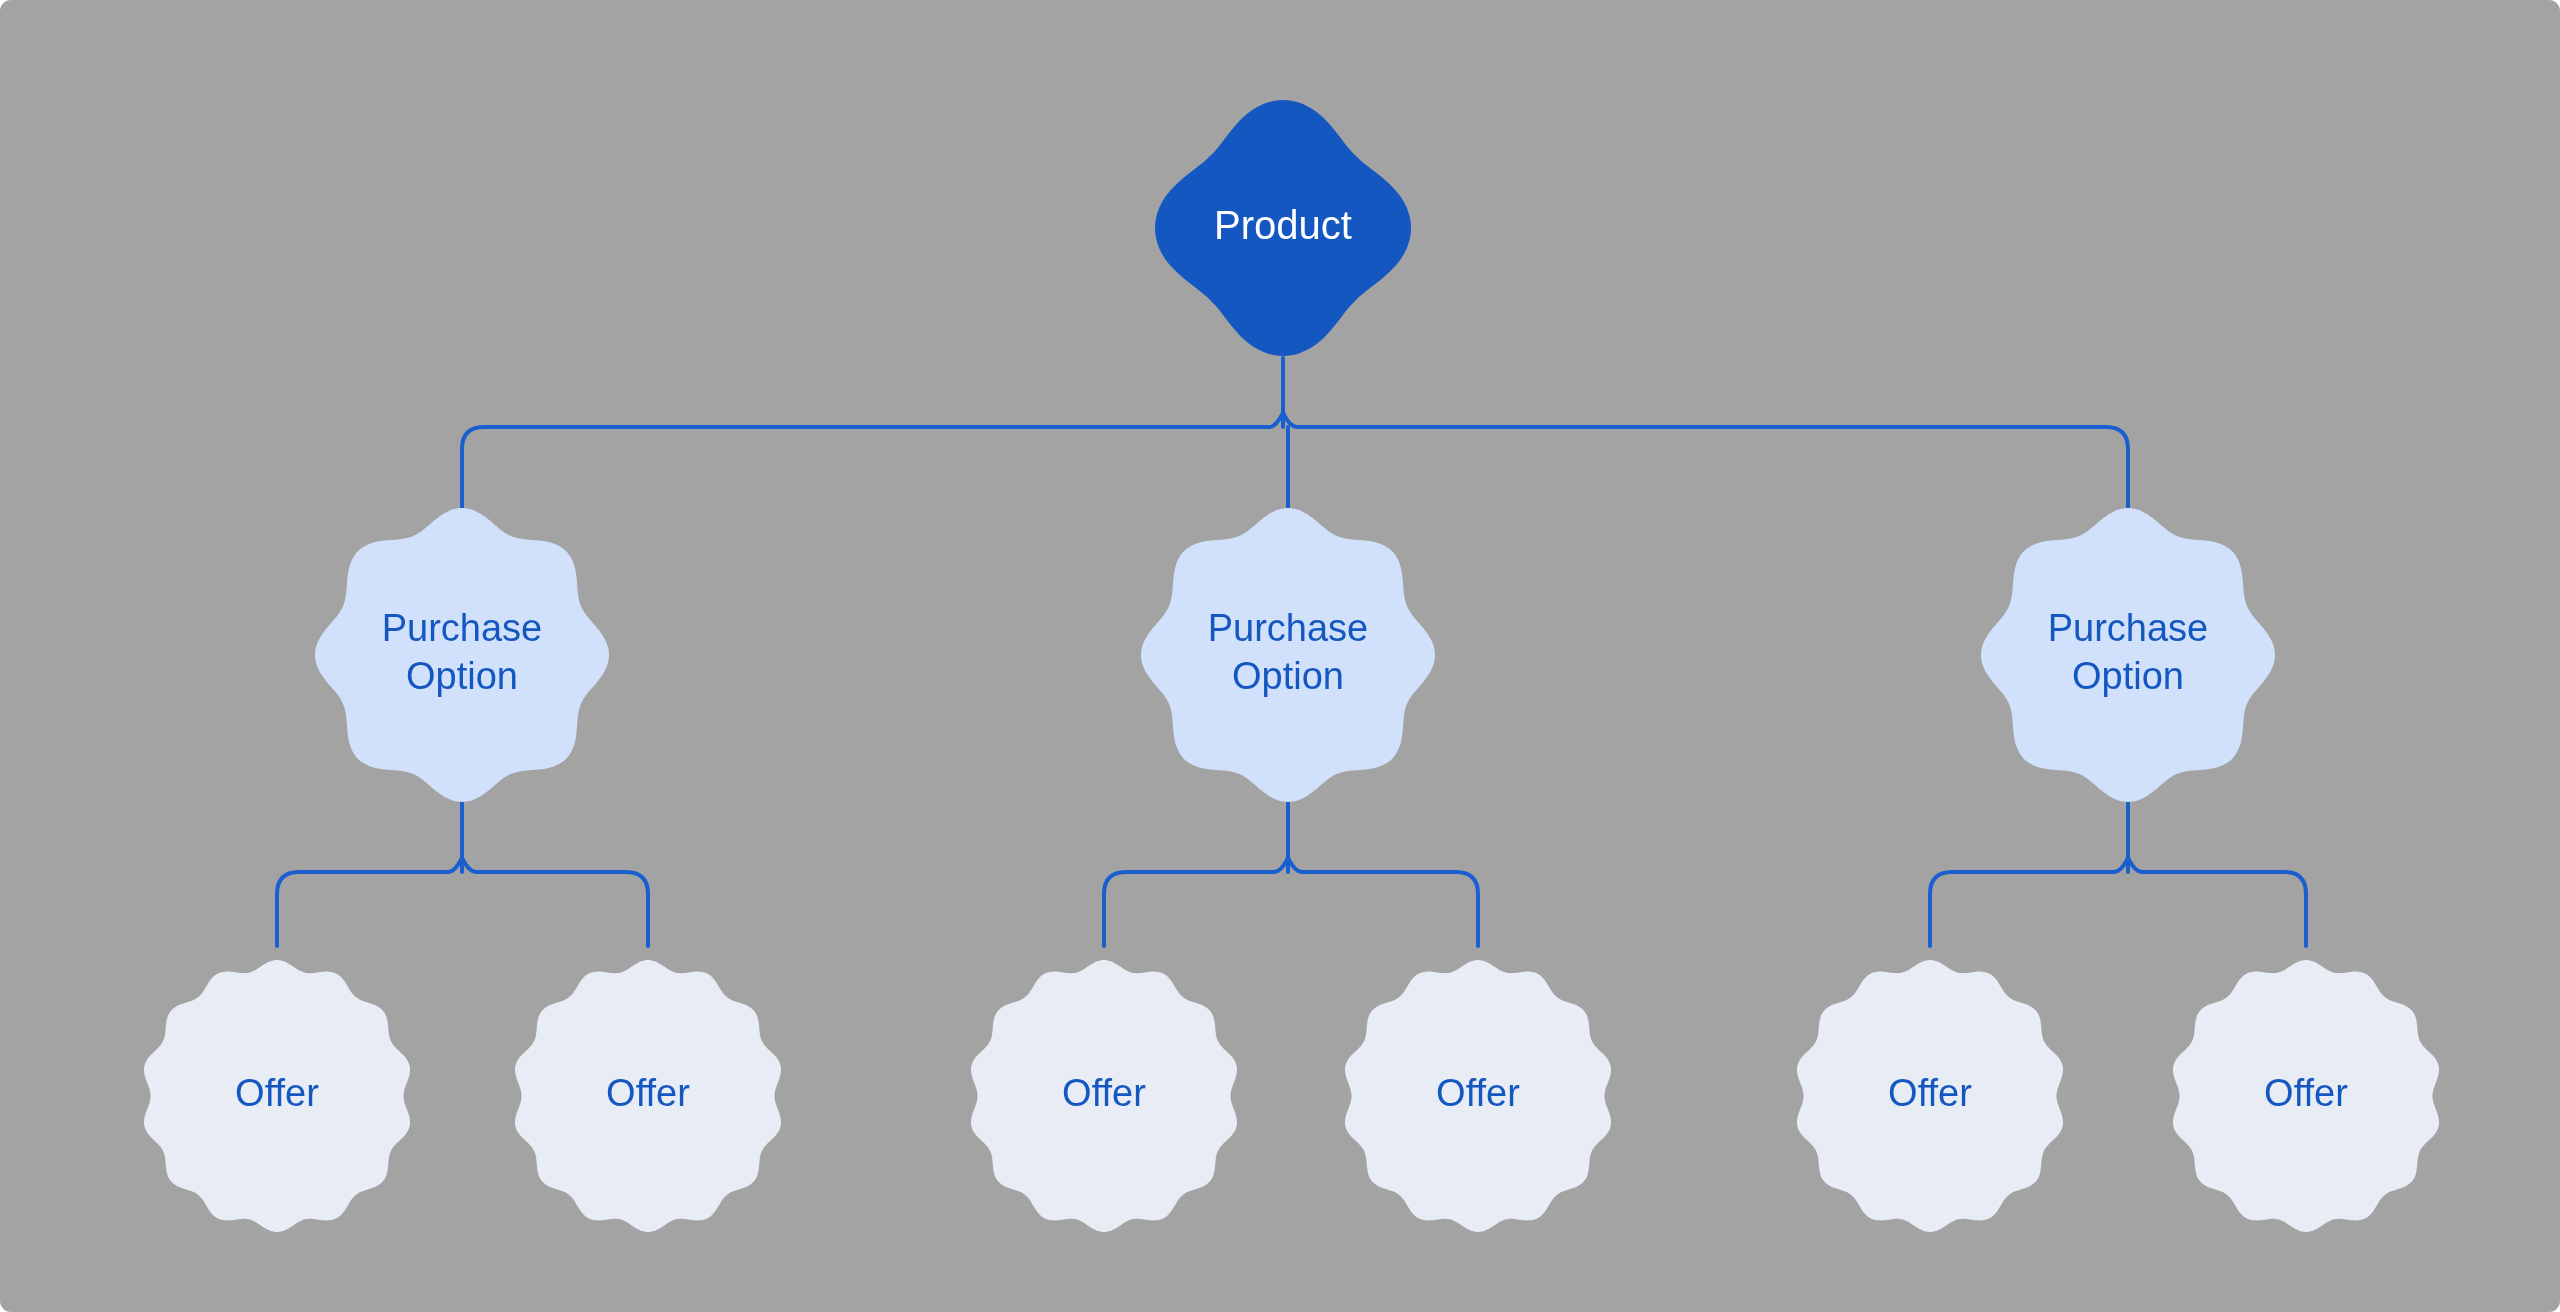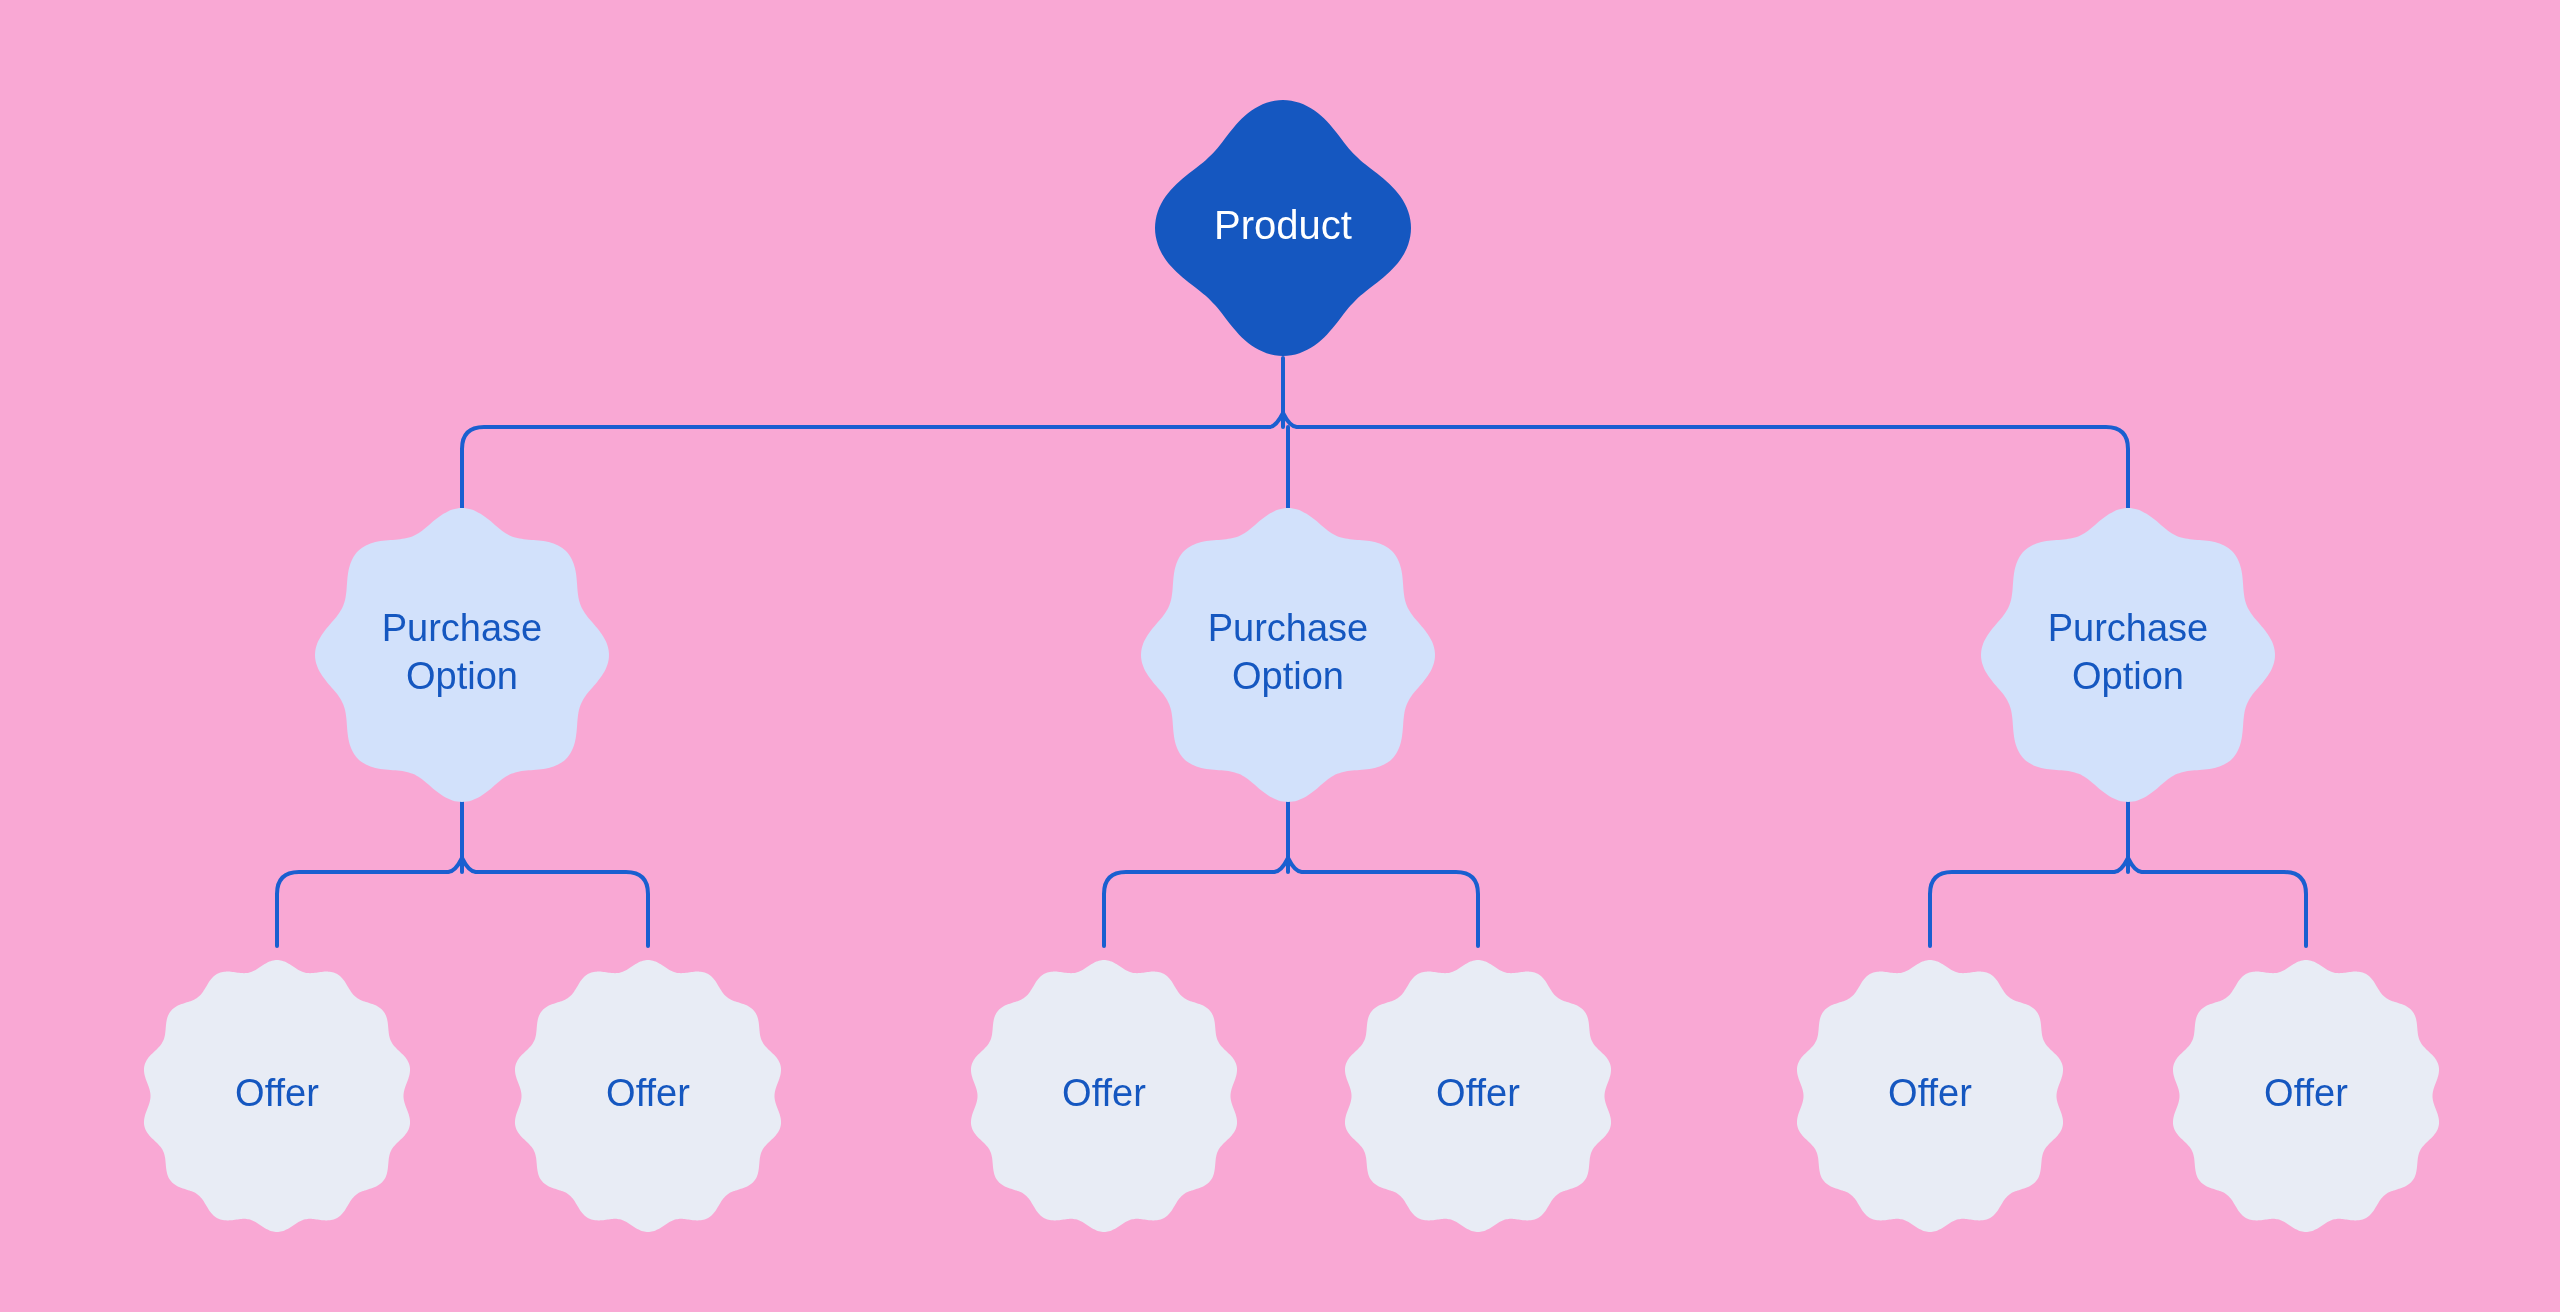--- a/index.html
+++ b/index.html
@@ -11,21 +11,22 @@
     width: 2560px;
     height: 1312px;
     background: #ffffff;
     font-family: "Liberation Sans", "DejaVu Sans", sans-serif;
     overflow: hidden;
   }
   #diagram-root {
     position: relative;
     width: 2560px;
     height: 1312px;
-    background: #f9a8d4;
+    background: #a3a3a3;
+    border-radius: 11px;
   }
   svg.layer {
     position: absolute;
     left: 0;
     top: 0;
     width: 2560px;
     height: 1312px;
   }
   svg.connectors { z-index: 1; }
   svg.nodes { z-index: 2; }

